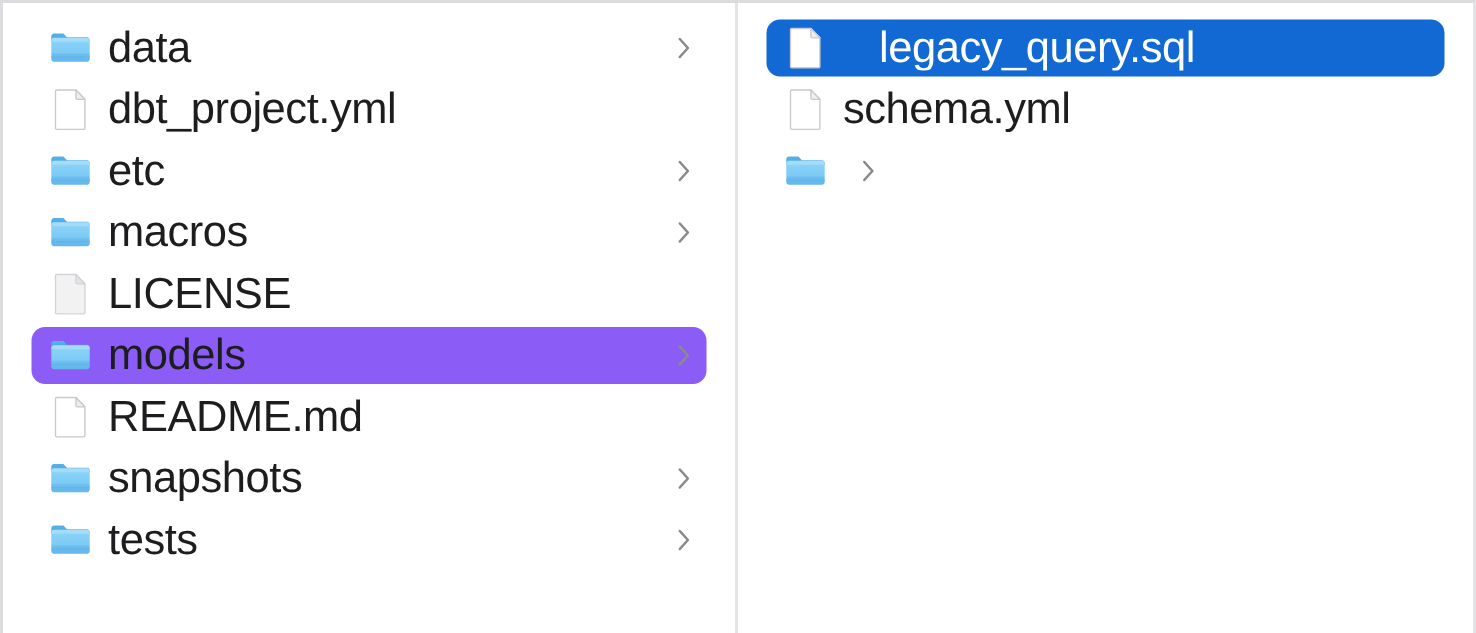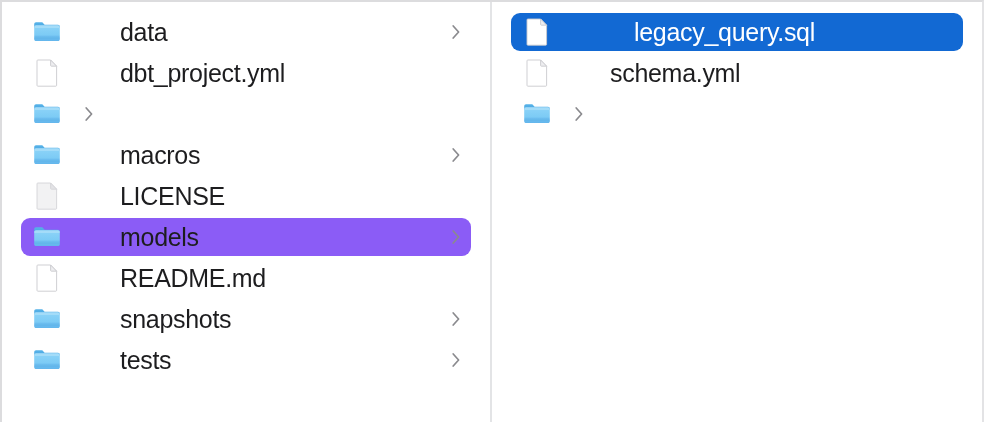--- a/index.html
+++ b/index.html
@@ -78,29 +78,28 @@
 
   .icon svg {
     display: block;
     width: 28px;
     height: 30px;
   }
 
   
 
   .row-label {
-    font-size: 25px;
+    font-size: 29px;
     line-height: 30px;
     color: #1d1d1f;
     letter-spacing: -0.3px;
     white-space: nowrap;
     overflow: hidden;
     text-overflow: ellipsis;
     flex: 1 1 auto;
-    margin-left: 48px;
   }
 
   .row.selected-blue .row-label {
     color: #ffffff;
   }
 
   
 
   .chevron {
     flex: 0 0 auto;
@@ -178,20 +177,21 @@
                 <stop offset="0.70" stop-color="#6cbdef"></stop>
                 <stop offset="1" stop-color="#63b6ec"></stop>
               </linearGradient>
             </defs>
             <path d="M1.2 7.2 C1.2 6.1 2.0 5.3 3.0 5.3 L9.3 5.3 L11.6 7.8 L25.0 7.8 C26.0 7.8 26.8 8.6 26.8 9.6 L26.8 10.8 L1.2 10.8 Z" fill="url(#fTab)"></path>
             <path d="M1.2 10.0 C1.2 9.0 2.0 8.2 3.0 8.2 L25.0 8.2 C26.0 8.2 26.8 9.0 26.8 10.0 L26.8 22.3 C26.8 23.3 26.0 24.1 25.0 24.1 L3.0 24.1 C2.0 24.1 1.2 23.3 1.2 22.3 Z" fill="url(#fBody)"></path>
             <rect x="1.2" y="20.6" width="25.6" height="1.0" fill="#5cb0e6" opacity="0.55"></rect>
             <path d="M1.2 10.0 C1.2 9.0 2.0 8.2 3.0 8.2 L25.0 8.2 C26.0 8.2 26.8 9.0 26.8 10.0 L26.8 10.9 L1.2 10.9 Z" fill="#ffffff" opacity="0.22"></path>
           </svg>
         </span>
+        <span class="row-label">etc</span>
         <span class="chevron">
           <svg viewBox="0 0 14 22" xmlns="http://www.w3.org/2000/svg">
             <path d="M4.2 5.0 L9.6 11.0 L4.2 17.0" fill="none" stroke="#8a8a8e" stroke-width="1.7" stroke-linecap="round" stroke-linejoin="round"></path>
           </svg>
         </span>
       </div>
       <div class="row">
         <span class="icon">
           <svg viewBox="0 0 28 30" xmlns="http://www.w3.org/2000/svg">
             <defs>

